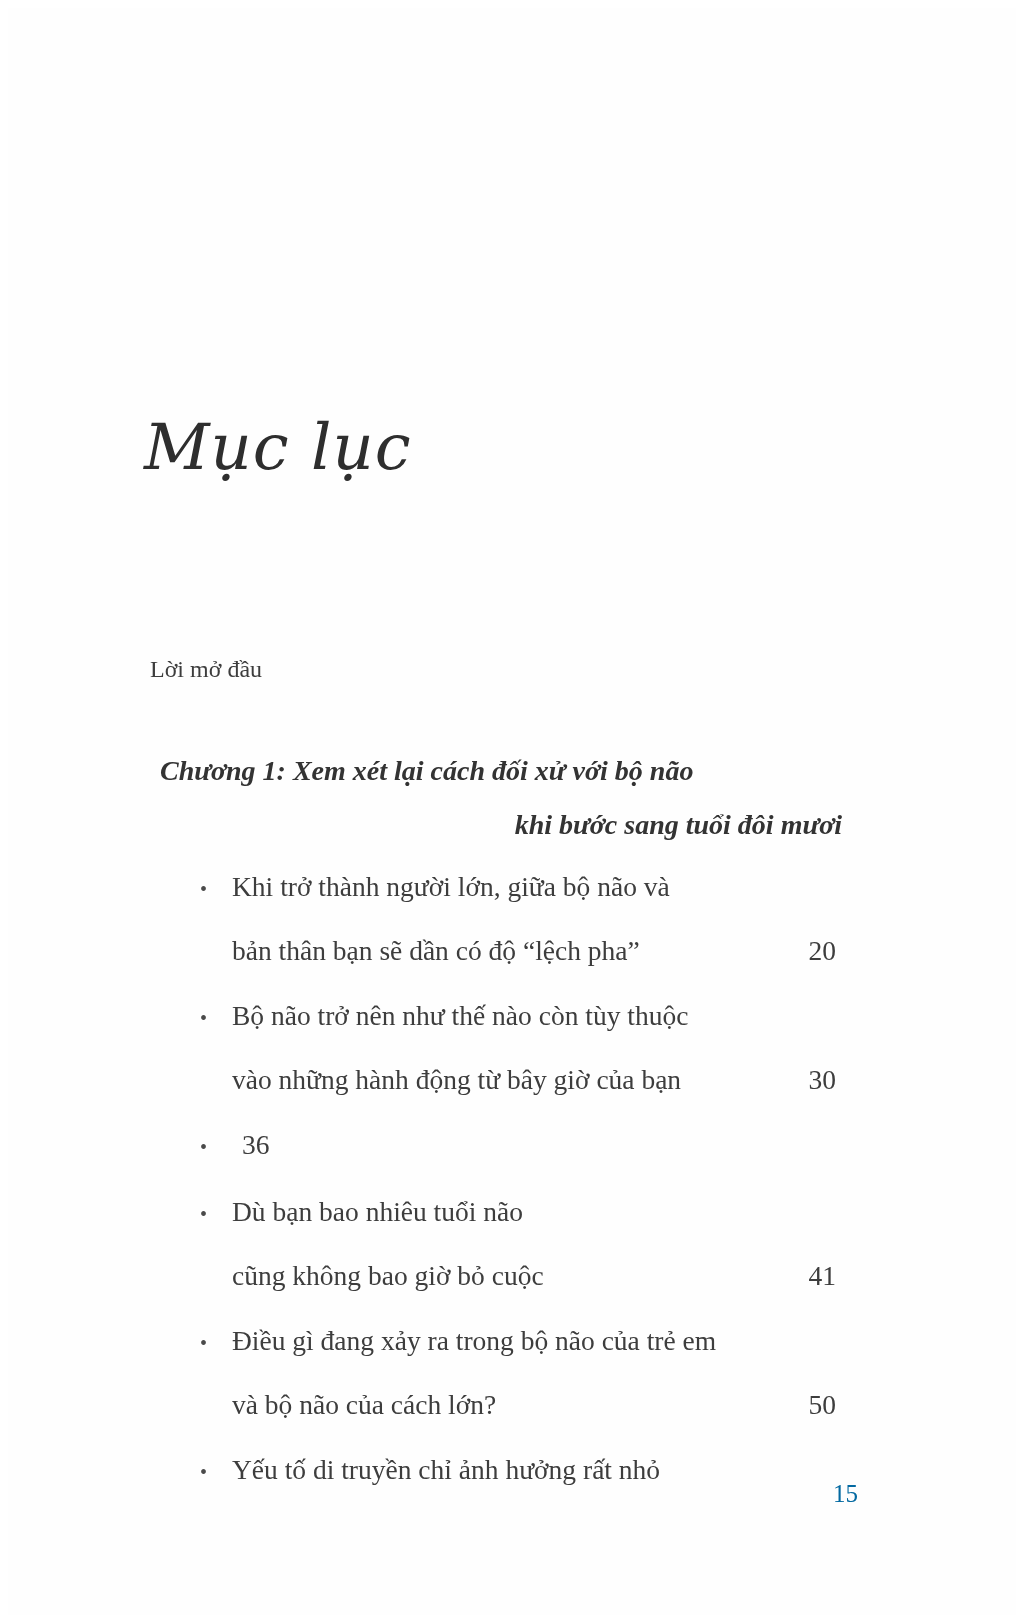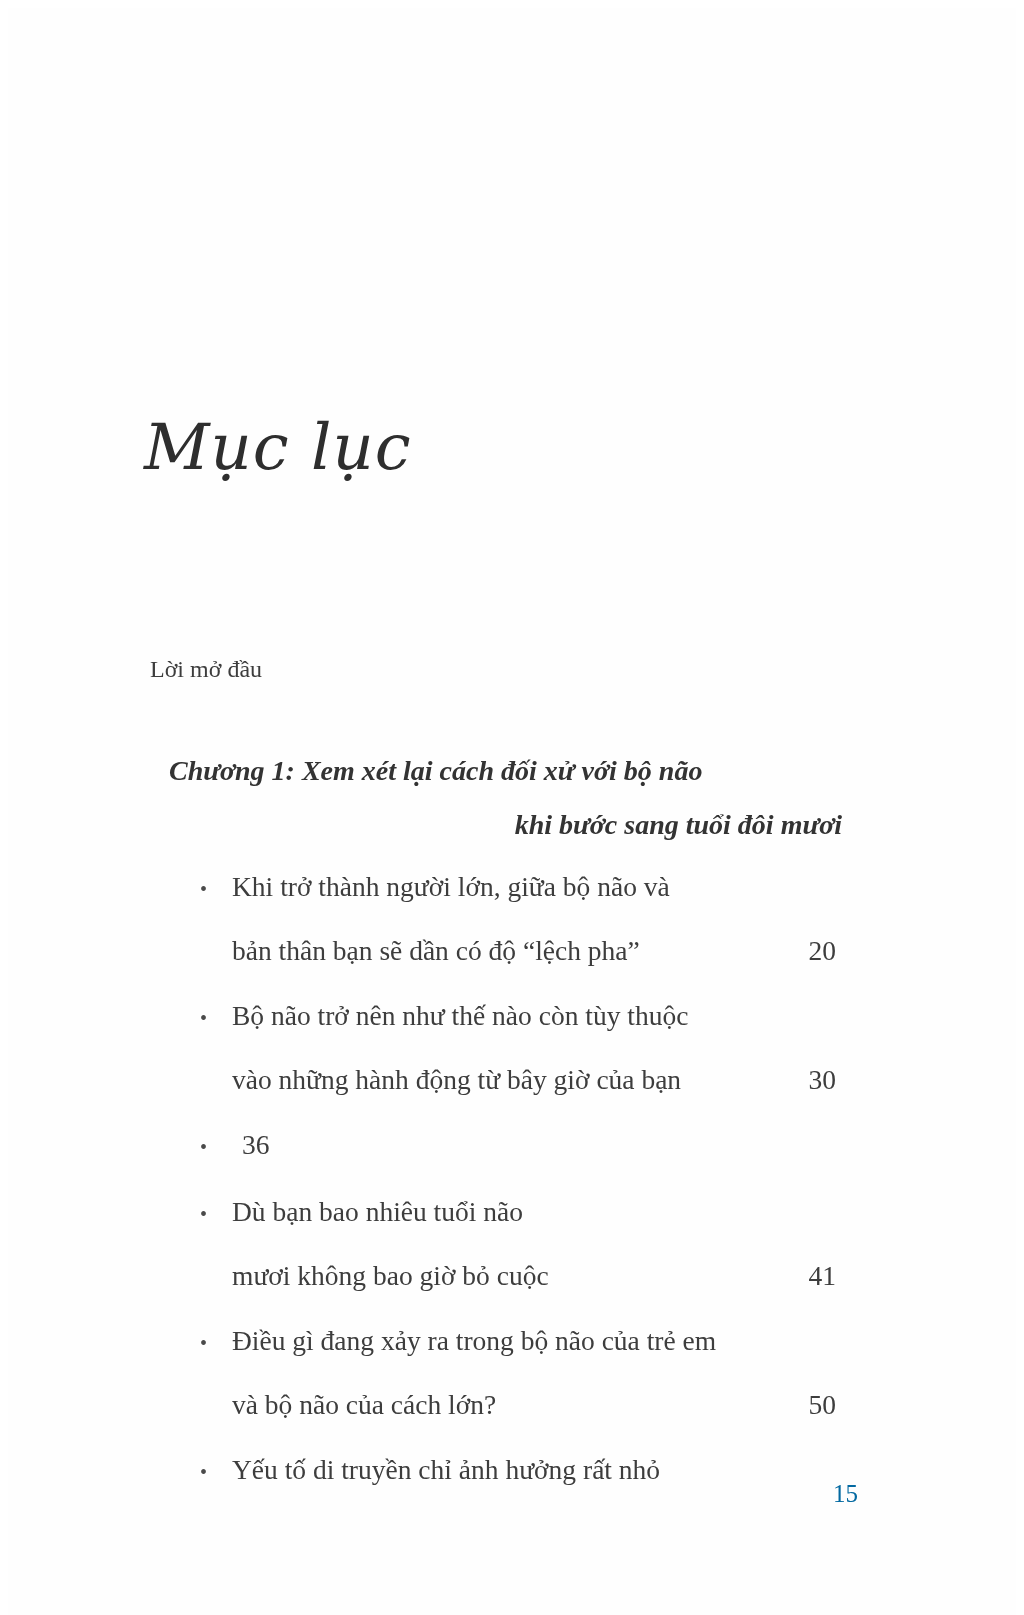--- a/index.html
+++ b/index.html
@@ -28,21 +28,21 @@
   .preface {
     position: absolute;
     top: 644px;
     left: 138px;
     font-size: 24px;
     color: #3d3d3d;
   }
   .chapter-heading {
     position: absolute;
     top: 730px;
-    left: 153px;
+    left: 144px;
     right: 182px;
     font-size: 28px;
     font-weight: bold;
     font-style: italic;
     line-height: 50px;
     color: #333333;
   }
   .chapter-heading .line2 {
     padding-left: 142px;
     text-align: right;
@@ -129,21 +129,21 @@
       </div>
     </div>
 
     <div class="toc-item">
       <div class="toc-line">
         <span class="bullet-col">•</span>
         <span class="toc-text">Dù bạn bao nhiêu tuổi não</span>
       </div>
       <div class="toc-line">
         <span class="bullet-col"></span>
-        <span class="toc-text">mươi không bao giờ bỏ cuộc</span>
+        <span class="toc-text">cũng không bao giờ bỏ cuộc</span>
         <span class="toc-page">41</span>
       </div>
     </div>
 
     <div class="toc-item">
       <div class="toc-line">
         <span class="bullet-col">•</span>
         <span class="toc-text">Điều gì đang xảy ra trong bộ não của trẻ em</span>
       </div>
       <div class="toc-line">

